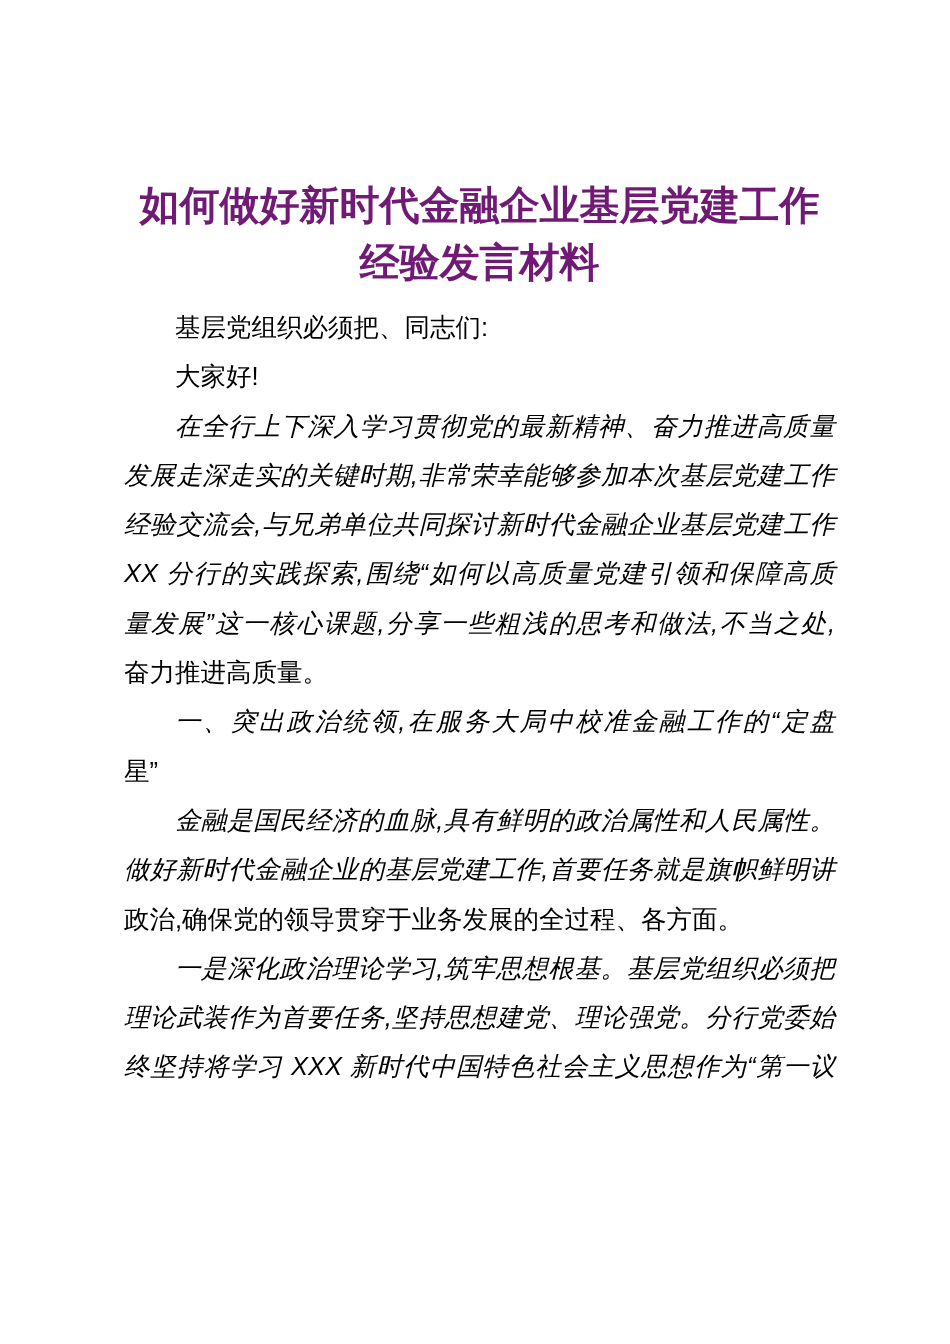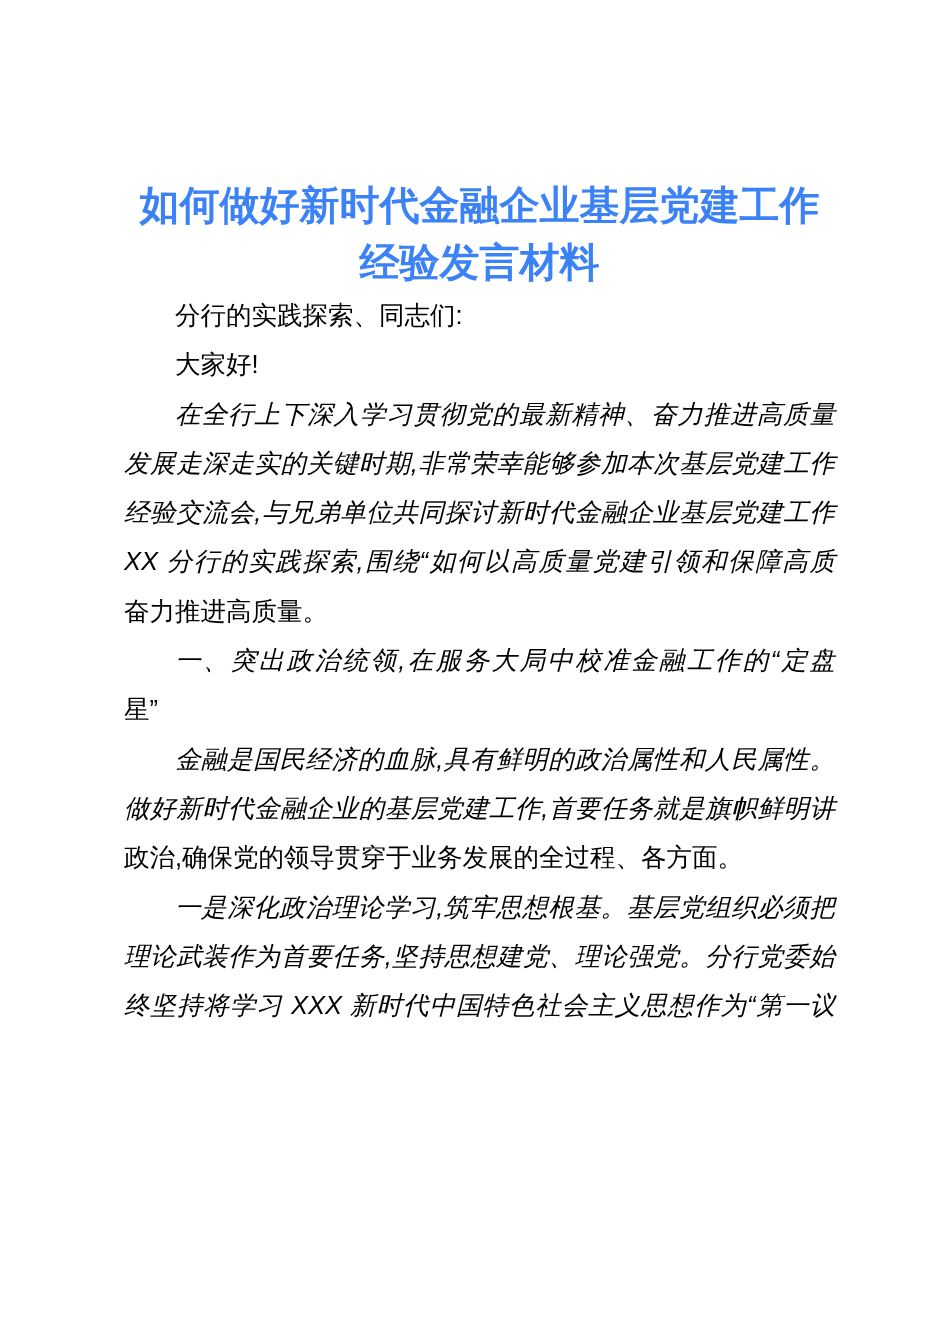--- a/index.html
+++ b/index.html
@@ -15,27 +15,27 @@
     color: #000000;
   }
   .doc {
     width: 950px;
     height: 1344px;
     box-sizing: border-box;
     padding: 177px 115px 0 124px;
     background: #ffffff;
   }
   .title {
-    margin: 0 0 0 0;
+    margin: 0 0 12px 0;
     font-family: "Liberation Serif", "DejaVu Serif", serif;
     font-weight: bold;
     font-size: 40px;
     line-height: 57px;
     text-align: center;
-    color: #3b82f6;
+    color: #701a75;
   }
   .t-line {
     white-space: nowrap;
   }
   .body-text {
     margin: 0;
   }
   .ln {
     font-size: 25.5px;
     line-height: 49.3px;
@@ -57,26 +57,27 @@
 <body>
 
 <div class="doc">
 
   <h1 class="title">
     <div class="t-line">如何做好新时代金融企业基层党建工作</div>
     <div class="t-line">经验发言材料</div>
   </h1>
 
   <div class="body-text">
-    <div class="ln indent">分行的实践探索、同志们:</div>
+    <div class="ln indent">基层党组织必须把、同志们:</div>
     <div class="ln indent">大家好!</div>
     <div class="ln indent fill">在全行上下深入学习贯彻党的最新精神、奋力推进高质量</div>
     <div class="ln fill">发展走深走实的关键时期,非常荣幸能够参加本次基层党建工作</div>
     <div class="ln fill">经验交流会,与兄弟单位共同探讨新时代金融企业基层党建工作</div>
     <div class="ln fill">XX 分行的实践探索,围绕“如何以高质量党建引领和保障高质</div>
+    <div class="ln fill">量发展”这一核心课题,分享一些粗浅的思考和做法,不当之处,</div>
     <div class="ln">奋力推进高质量。</div>
     <div class="ln indent fill">一、突出政治统领,在服务大局中校准金融工作的“定盘</div>
     <div class="ln">星”</div>
     <div class="ln indent fill">金融是国民经济的血脉,具有鲜明的政治属性和人民属性。</div>
     <div class="ln fill">做好新时代金融企业的基层党建工作,首要任务就是旗帜鲜明讲</div>
     <div class="ln">政治,确保党的领导贯穿于业务发展的全过程、各方面。</div>
     <div class="ln indent fill">一是深化政治理论学习,筑牢思想根基。基层党组织必须把</div>
     <div class="ln fill">理论武装作为首要任务,坚持思想建党、理论强党。分行党委始</div>
     <div class="ln fill">终坚持将学习 XXX 新时代中国特色社会主义思想作为“第一议</div>
   </div>

